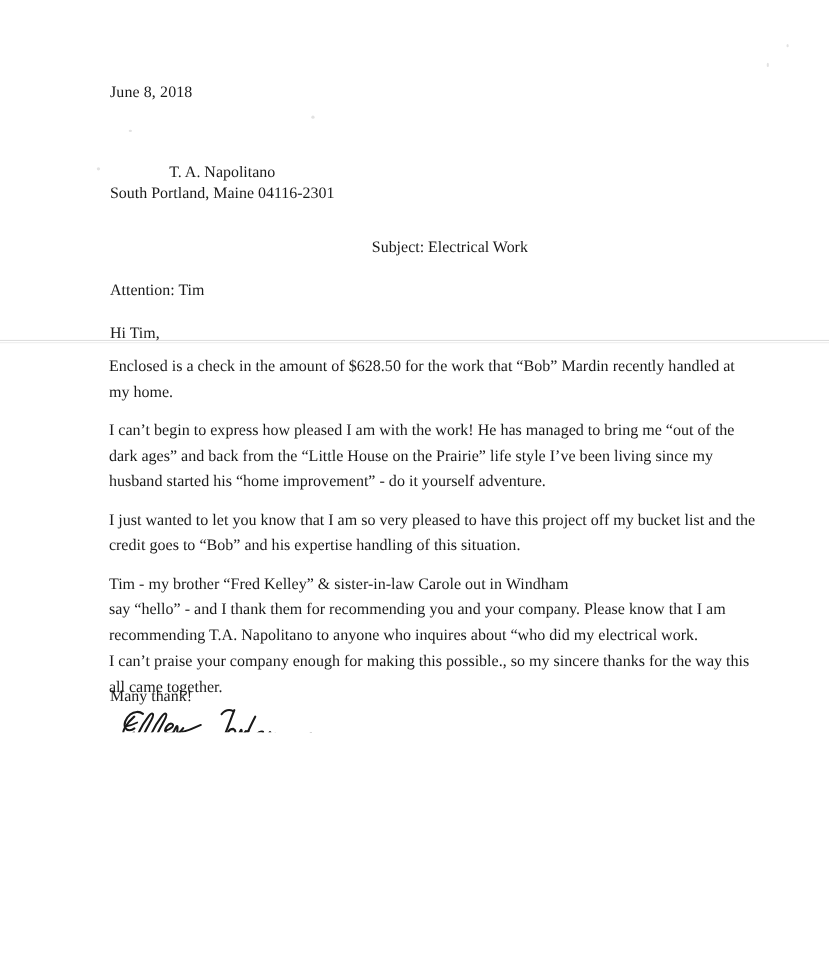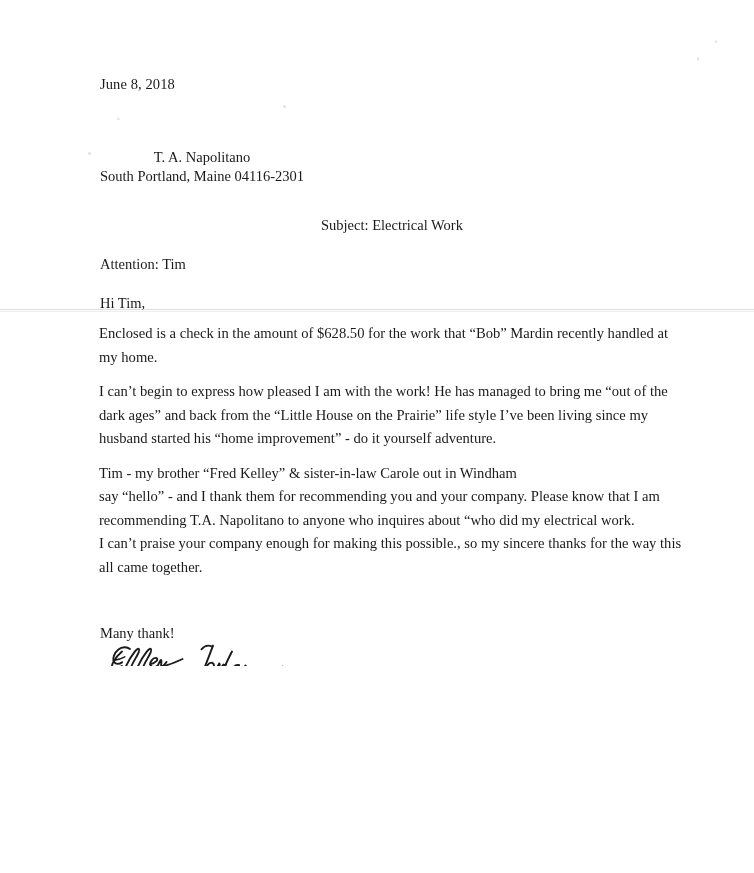--- a/index.html
+++ b/index.html
@@ -48,21 +48,21 @@
   .address-block {
     position: absolute;
     left: 100px;
     top: 148px;
     font-size: 14.5px;
     line-height: 18.5px;
     text-align: center;
   }
   .subject-line {
     position: absolute;
-    left: 321px;
+    left: 338px;
     top: 217px;
     font-size: 14.5px;
     text-align: right;
   }
   .attention-line {
     position: absolute;
     left: 100px;
     top: 256px;
     font-size: 14.5px;
   }
@@ -132,20 +132,21 @@
 
   <div class="subject-line">Subject: Electrical Work</div>
 
   <div class="attention-line">Attention: Tim</div>
 
   <div class="greeting-line">Hi Tim,</div>
 
   <div class="body-block">
     <p>Enclosed is a check in the amount of $628.50 for the work that “Bob” Mardin recently handled at my home.</p>
     <p>I can’t begin to express how pleased I am with the work!  He has managed to bring me “out of the dark ages” and back from the “Little House on the Prairie” life style I’ve been living since my husband started his “home improvement” - do it yourself adventure.</p>
+    <p>I just wanted to let you know that I am so very pleased to have this project off my bucket list and the credit goes to “Bob” and his expertise handling of this situation.</p>
     <p style="margin-bottom:0;">
       <span>Tim - my brother “Fred Kelley” &amp; sister-in-law Carole out in Windham</span><br>
       <span>say “hello” - and I thank them for recommending you and your company.  Please know that I am</span>
       <span>recommending T.A. Napolitano to anyone who inquires about “who did my electrical work.</span>
     </p>
     <p>I can’t praise your company enough for making this possible., so my sincere thanks for the way this all came together.</p>
   </div>
 
   <div class="closing">Many thank!</div>
 

